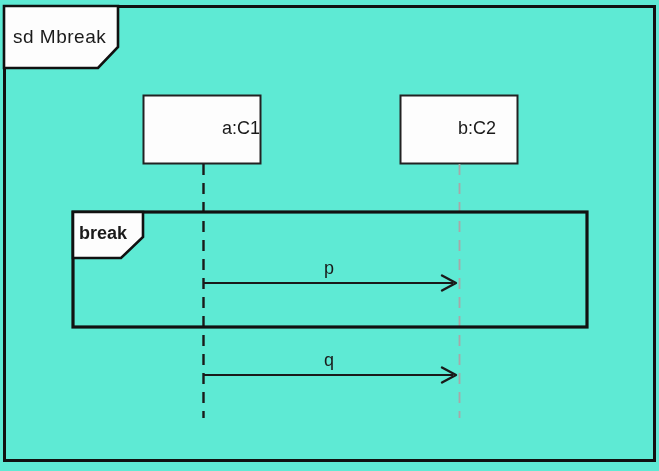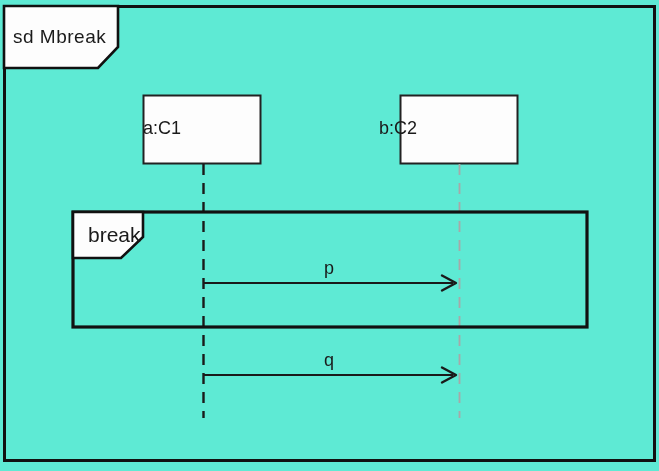--- a/index.html
+++ b/index.html
@@ -26,28 +26,29 @@
     white-space: nowrap;
     color: #1a1a1a;
   }
   .frame-title {
     left: 13px; top: 26px;
     font-size: 19px;
     letter-spacing: 0.5px;
   }
   .lifeline-head-label {
     width: 117px;
-    text-align: left;
+    text-align: right;
     font-size: 18px;
   }
   .head-a { left: 143px; top: 118px; }
   .head-b { left: 379px; top: 118px; }
   .fragment-operator {
-    left: 88px; top: 223px;
-    font-size: 21px;
+    left: 79px; top: 223px;
+    font-size: 18px;
+    font-weight: bold;
   }
   .message-label {
     left: 204px;
     width: 250px;
     text-align: center;
     font-size: 18px;
   }
   .msg-p { top: 258px; }
   .msg-q { top: 350px; }
 </style>

